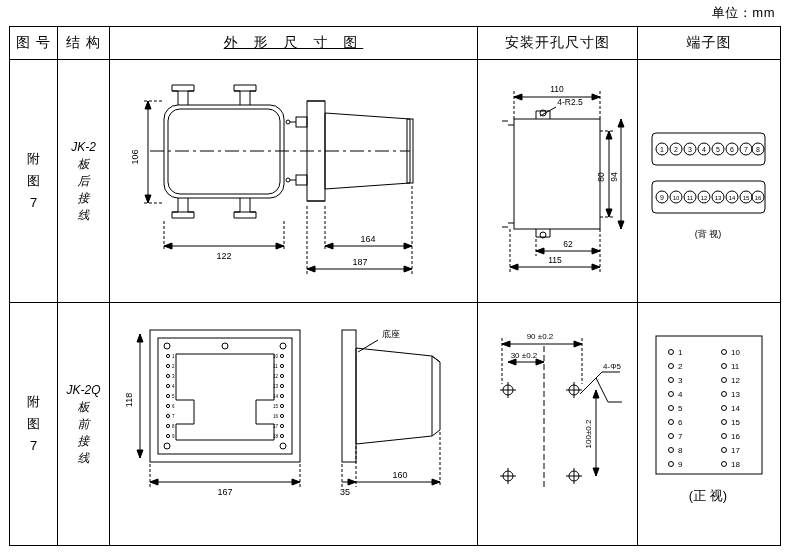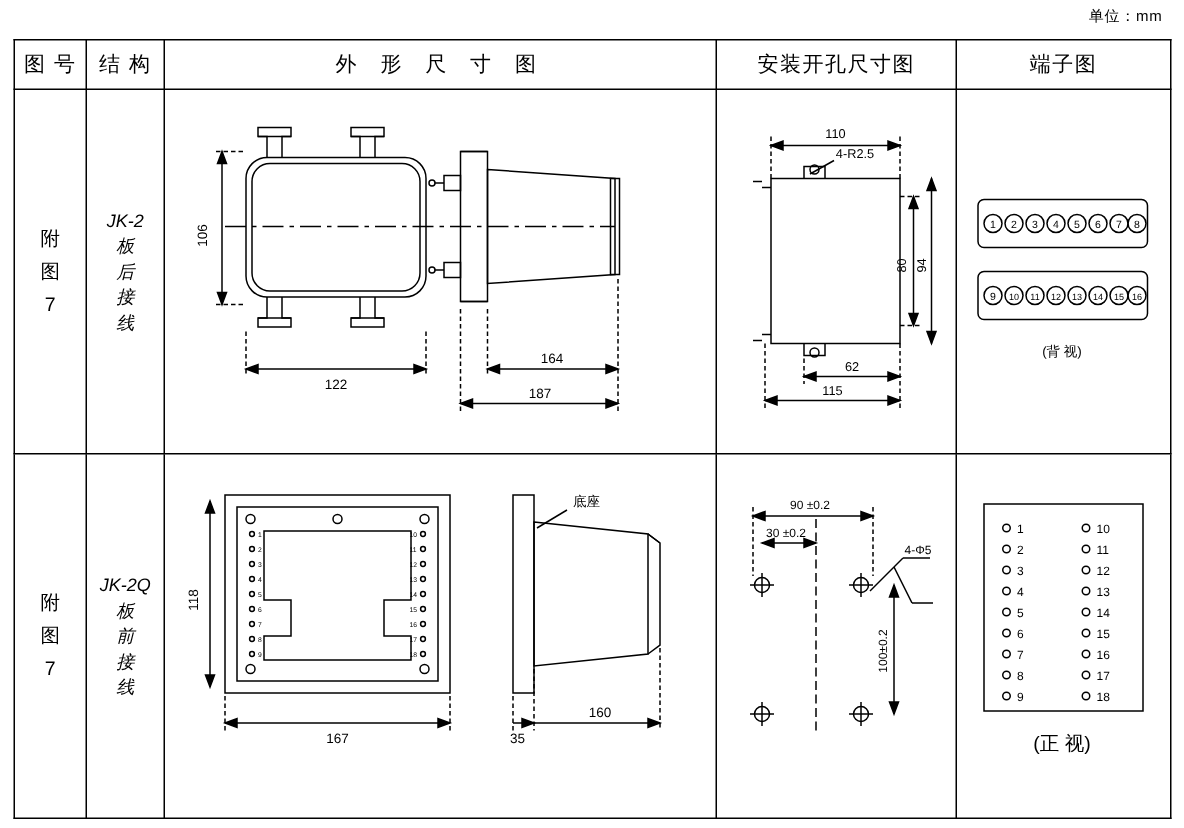--- a/index.html
+++ b/index.html
@@ -7,21 +7,21 @@
     width:789px;height:552px;
     background:#ffffff;
     font-family:"Liberation Sans","DejaVu Sans",sans-serif;
     color:#000;
     position:relative;
     overflow:hidden;
   }
   .unit{
     position:absolute;
     right:14px; top:4px;
-    font-size:10px;
+    font-size:13px;
     letter-spacing:.5px;
     text-align:right;
   }
   table.main{
     position:absolute;
     left:9px; top:26px;
     width:771px;
     border-collapse:collapse;
     table-layout:fixed;
   }
@@ -35,21 +35,21 @@
   thead td{
     height:32px;
     font-size:14px;
     letter-spacing:1px;
   }
   .col1{width:48px;}
   .col2{width:52px;}
   .col3{width:368px;}
   .col4{width:160px;}
   .col5{width:143px;}
-  .hdr-outline{letter-spacing:6px;}
+  .hdr-outline{letter-spacing:6px;text-decoration:underline;}
   .rowbody{height:243px;}
   .cell-fig{
     font-size:13px;
     line-height:22px;
   }
   .cell-struct{
     font-size:12px;
     line-height:17px;
     font-style:italic;
   }

